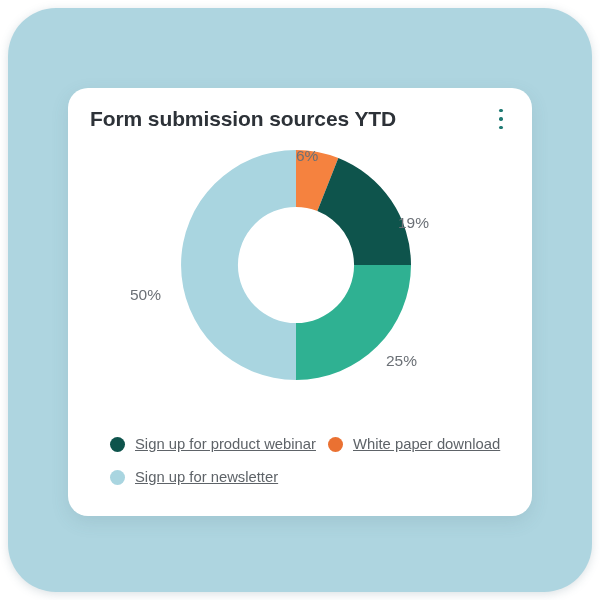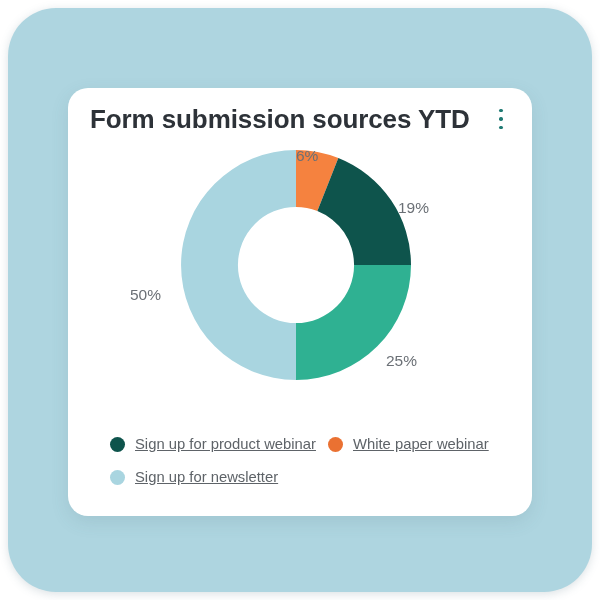--- a/index.html
+++ b/index.html
@@ -50,21 +50,21 @@
     top: 0;
     width: 100%;
     height: 62px;
     display: flex;
     align-items: center;
     justify-content: space-between;
     padding: 0 20px 0 22px;
   }
 
   .card-title {
-    font-size: 26px;
+    font-size: 21px;
     font-weight: bold;
     color: #2d3238;
     letter-spacing: -0.1px;
     white-space: nowrap;
   }
 
   .kebab-menu {
     width: 22px;
     height: 26px;
     display: flex;
@@ -101,21 +101,21 @@
 
   .donut-svg { display: block; }
 
   .pct-label {
     position: absolute;
     font-size: 15.5px;
     color: #6b7076;
     white-space: nowrap;
   }
   .pct-top    { left: 228px; top: 5px; }
-  .pct-right  { left: 330px; top: 57px; }
+  .pct-right  { left: 330px; top: 72px; }
   .pct-bottom { left: 318px; top: 210px; }
   .pct-left   { left: 62px;  top: 124px; margin-top: 20px; }
 
   
   .legend {
     position: absolute;
     left: 42px;
     top: 348px;
     width: 392px;
     display: grid;
@@ -182,21 +182,21 @@
       <div class="pct-label pct-left">50%</div>
     </div>
 
     <div class="legend">
       <div class="legend-item">
         <span class="legend-dot" style="background:#0e544c"></span>
         <span class="legend-text">Sign up for product webinar</span>
       </div>
       <div class="legend-item">
         <span class="legend-dot" style="background:#ea7132"></span>
-        <span class="legend-text">White paper webinar</span>
+        <span class="legend-text">White paper download</span>
       </div>
       <div class="legend-item">
         <span class="legend-dot" style="background:#a9d5e0"></span>
         <span class="legend-text">Sign up for newsletter</span>
       </div>
     </div>
 
   </div>
 </div>
 

